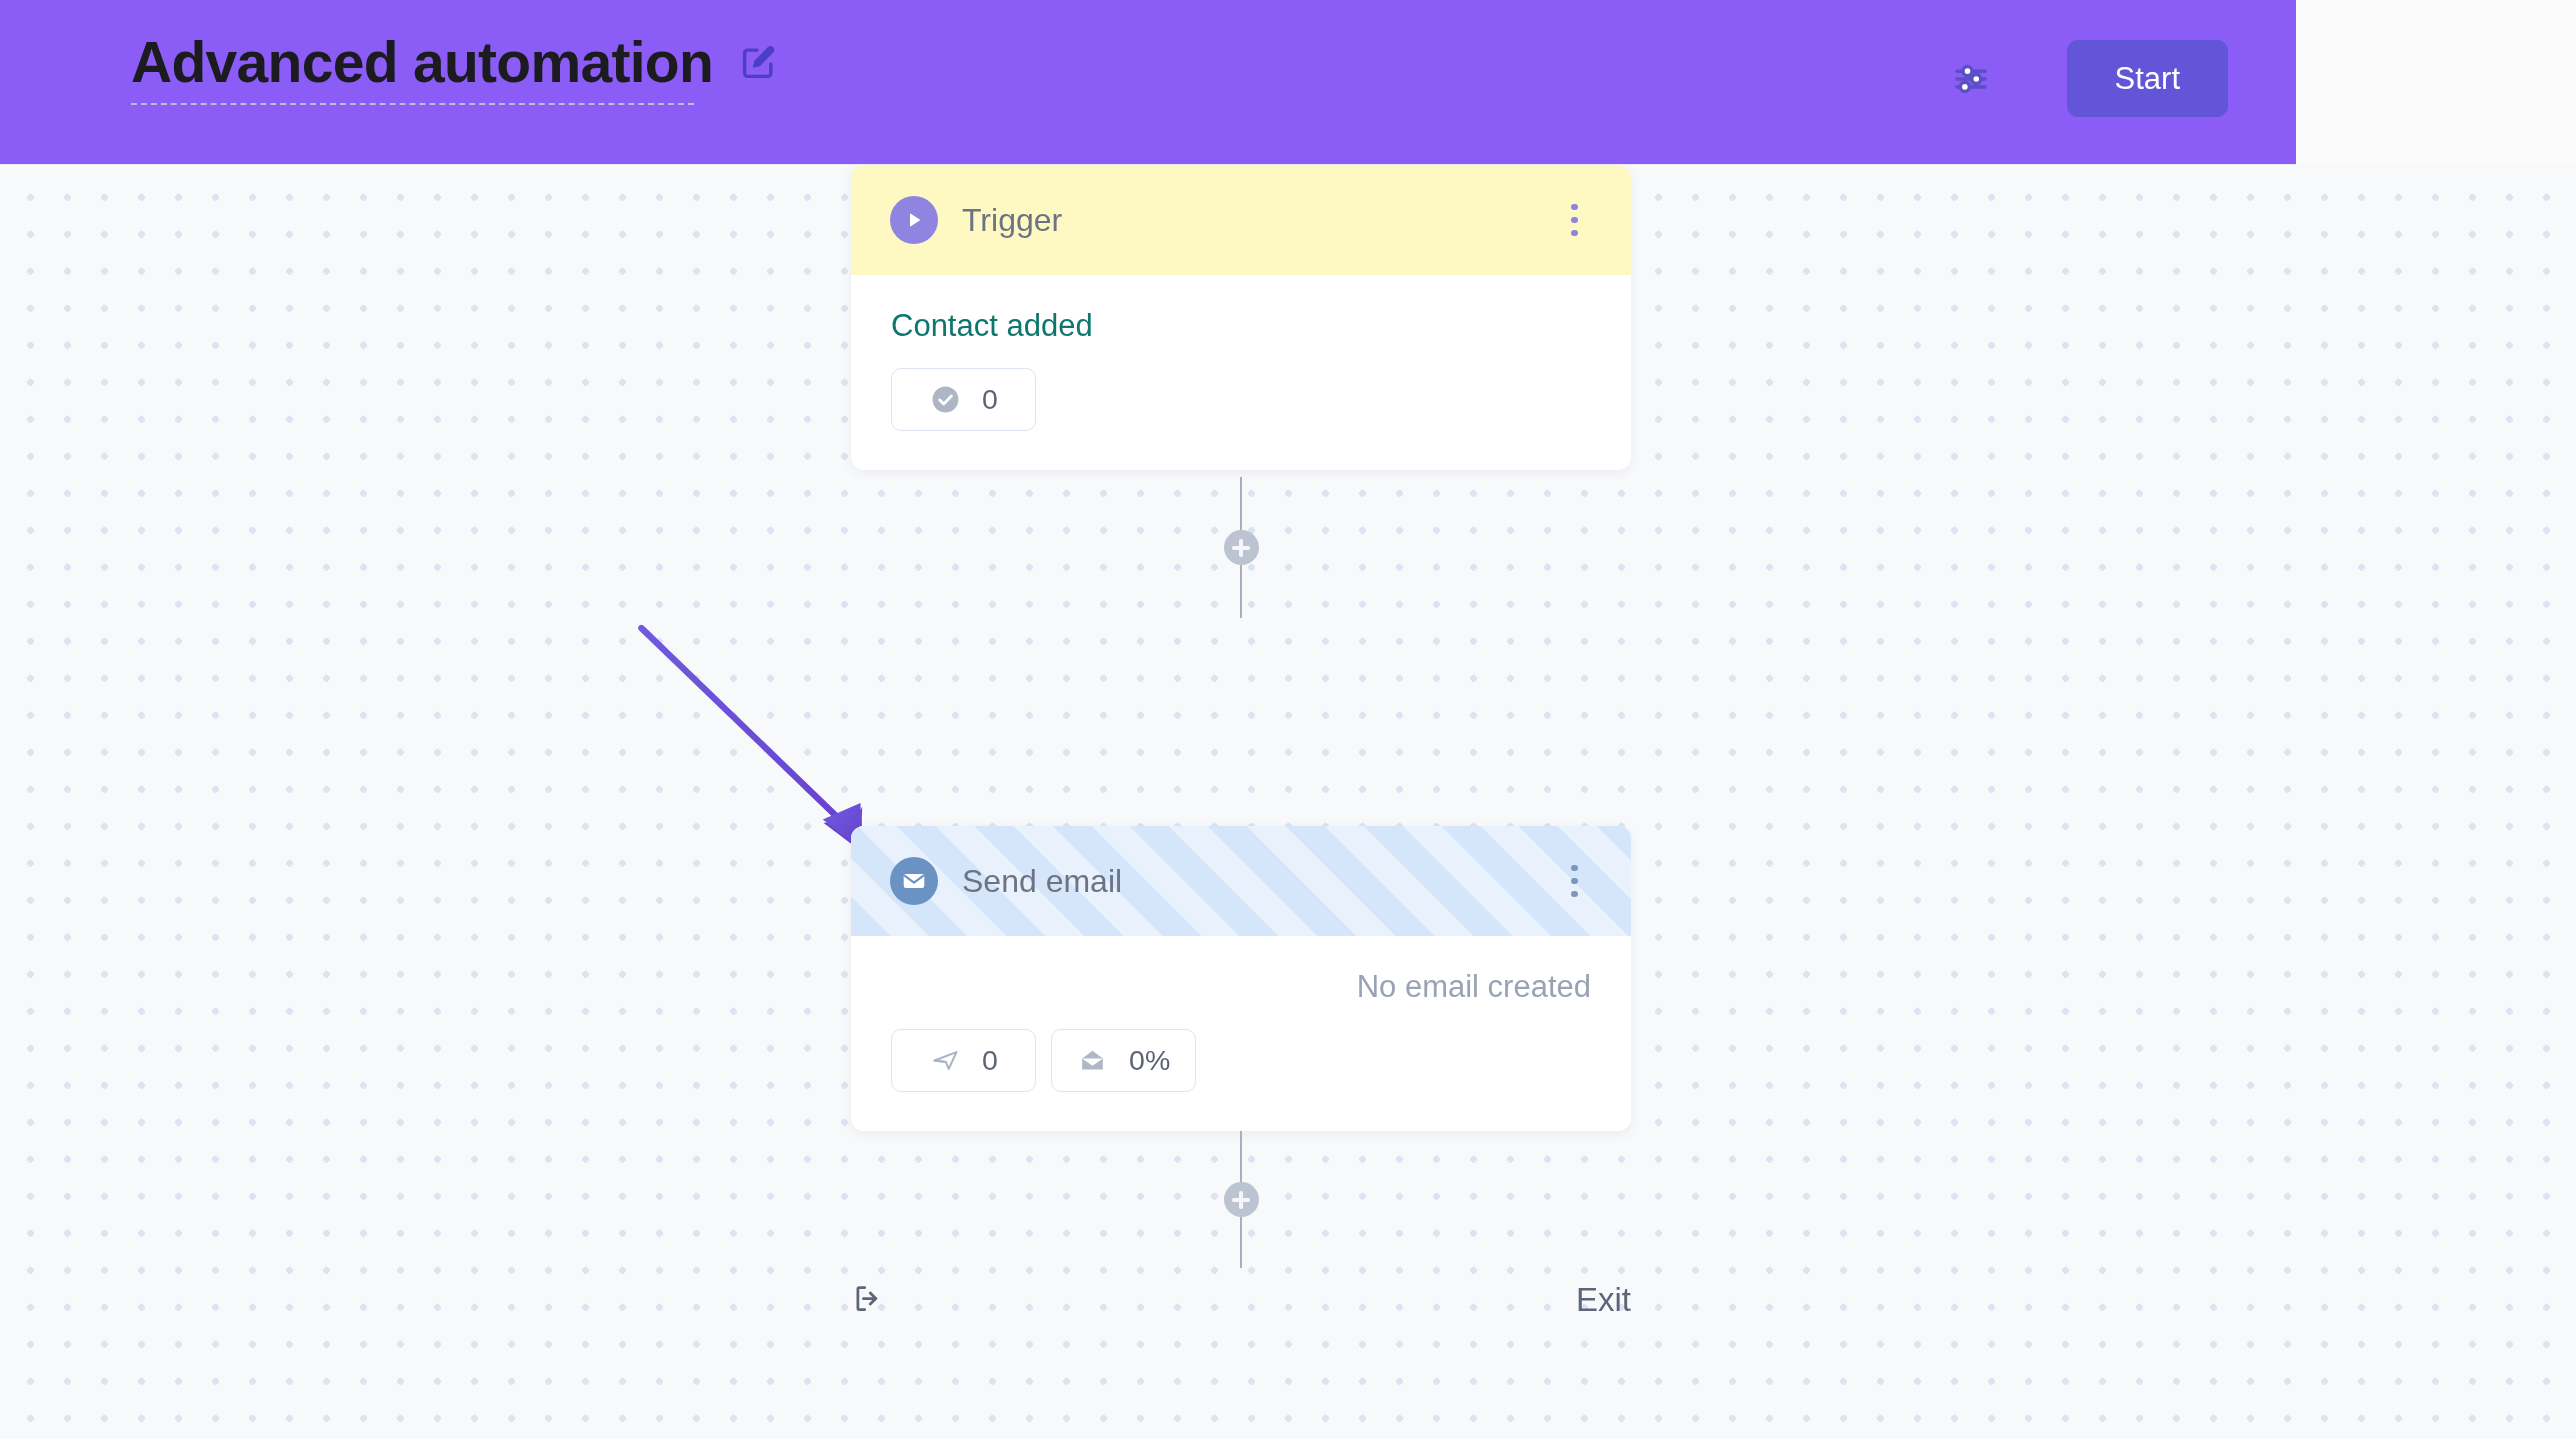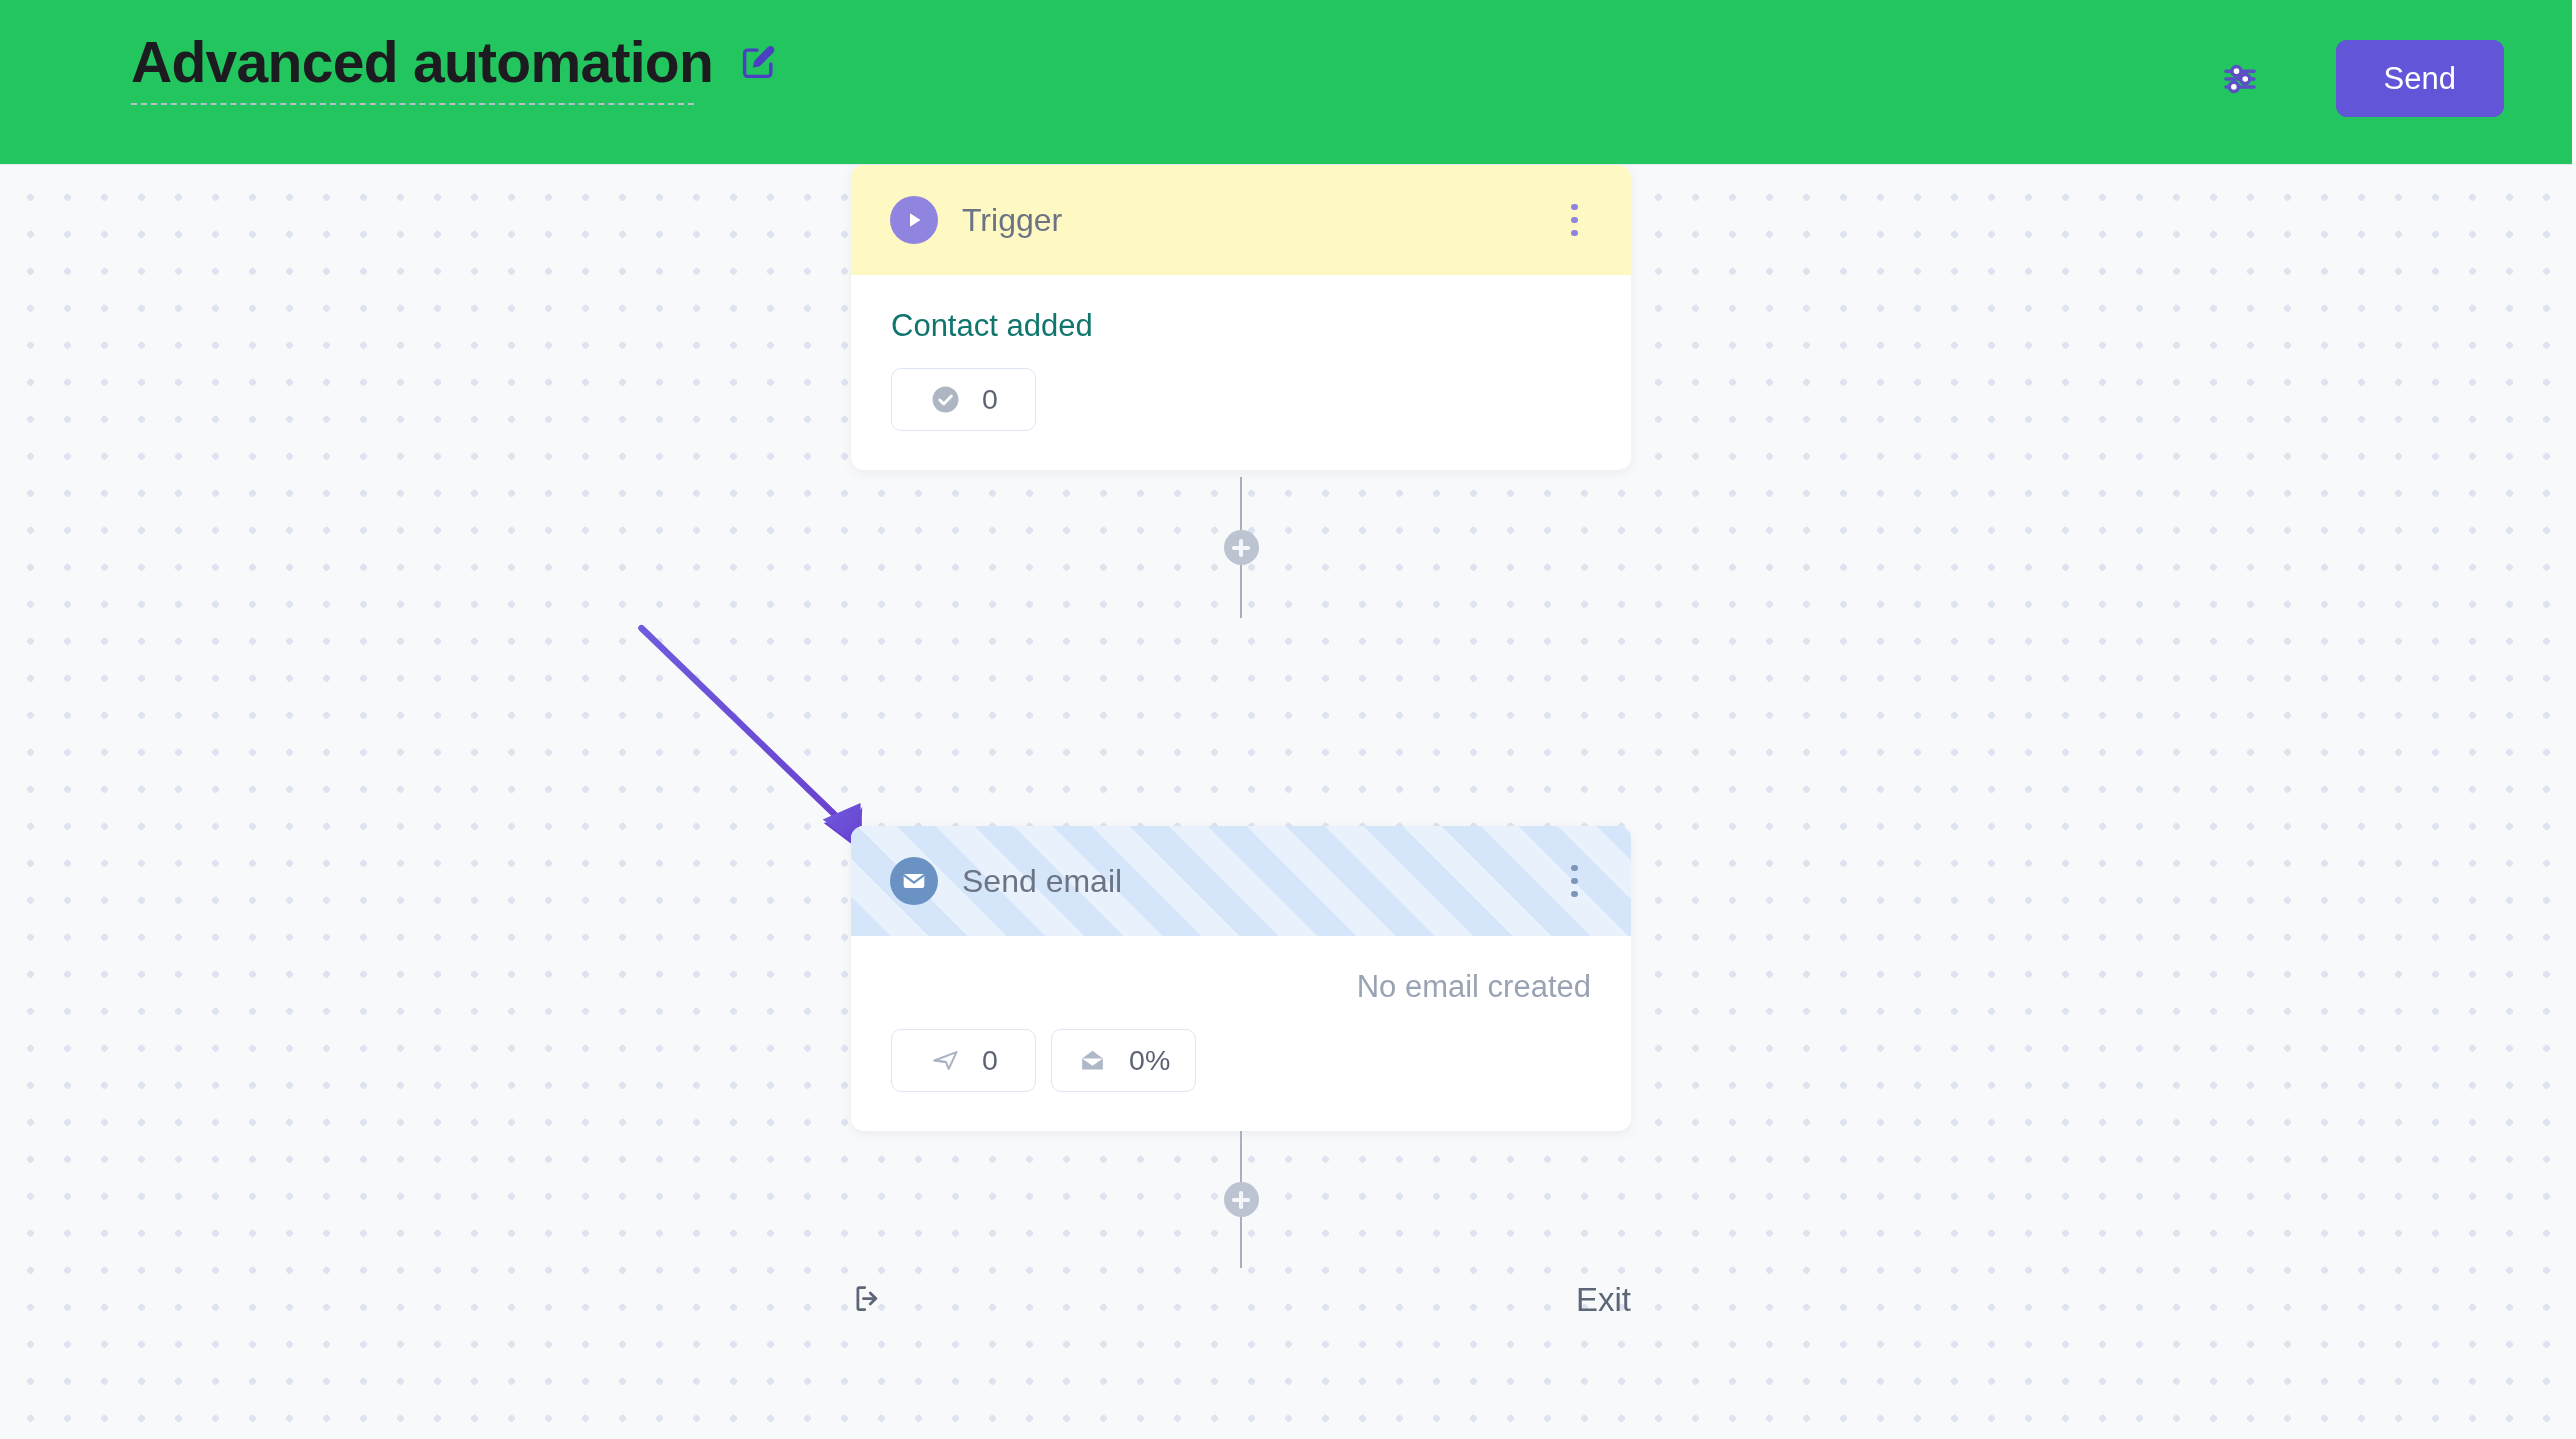--- a/index.html
+++ b/index.html
@@ -12,23 +12,23 @@
     overflow: hidden;
     font-family: "Liberation Sans", sans-serif;
     background: #fbfbfc;
     -webkit-font-smoothing: antialiased;
   }
 
   
   .topbar {
     position: absolute;
     top: 0; left: 0;
-    width: 2572px;
+    width: 2296px;
     height: 165px;
-    background: #22c55e;
+    background: #8b5cf6;
     border-bottom: 1.8px solid #e6e9f2;
     box-sizing: border-box;
   }
   .title-wrap {
     position: absolute;
     left: 131px;
     top: 33px;
     display: flex;
     align-items: center;
     gap: 24px;
@@ -331,21 +331,21 @@
     <div class="settings-icon">
       <svg width="42" height="42" viewBox="0 0 24 24" fill="none">
         <line x1="4" y1="7.5" x2="20" y2="7.5" stroke="#5a4fc4" stroke-width="2" stroke-linecap="round"></line>
         <line x1="4" y1="12" x2="20" y2="12" stroke="#5a4fc4" stroke-width="2" stroke-linecap="round"></line>
         <line x1="4" y1="16.5" x2="20" y2="16.5" stroke="#5a4fc4" stroke-width="2" stroke-linecap="round"></line>
         <circle cx="10" cy="7.5" r="2.6" fill="#ffffff" stroke="#5a4fc4" stroke-width="2"></circle>
         <circle cx="15" cy="12" r="2.6" fill="#ffffff" stroke="#5a4fc4" stroke-width="2"></circle>
         <circle cx="8.5" cy="16.5" r="2.6" fill="#ffffff" stroke="#5a4fc4" stroke-width="2"></circle>
       </svg>
     </div>
-    <button class="start-btn">Send</button>
+    <button class="start-btn">Start</button>
   </div>
 </div>
 
 <div class="canvas">
 
   <svg class="annotation-arrow" viewBox="0 0 340 300">
     <defs>
       <linearGradient id="arrGrad" x1="0" y1="0" x2="1" y2="1">
         <stop offset="0%" stop-color="#6f5bdd"></stop>
         <stop offset="100%" stop-color="#6841cf"></stop>

